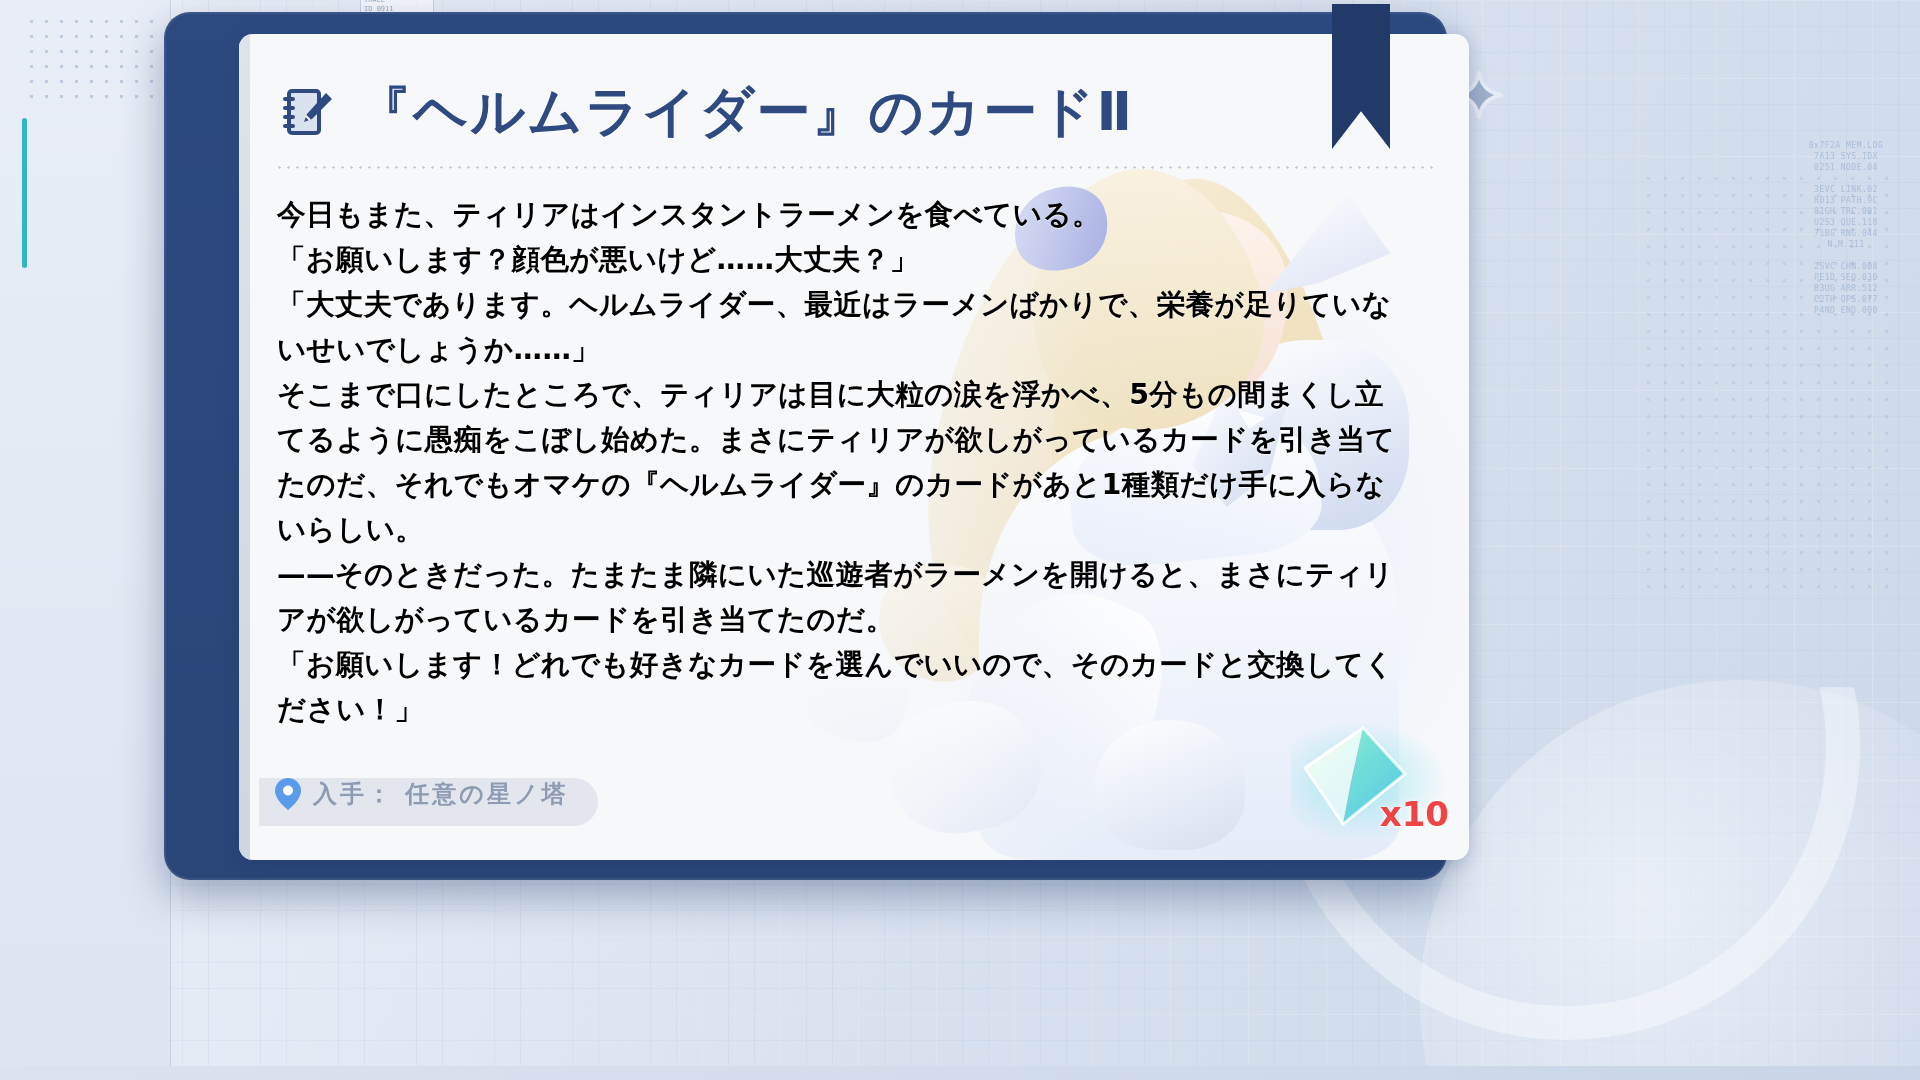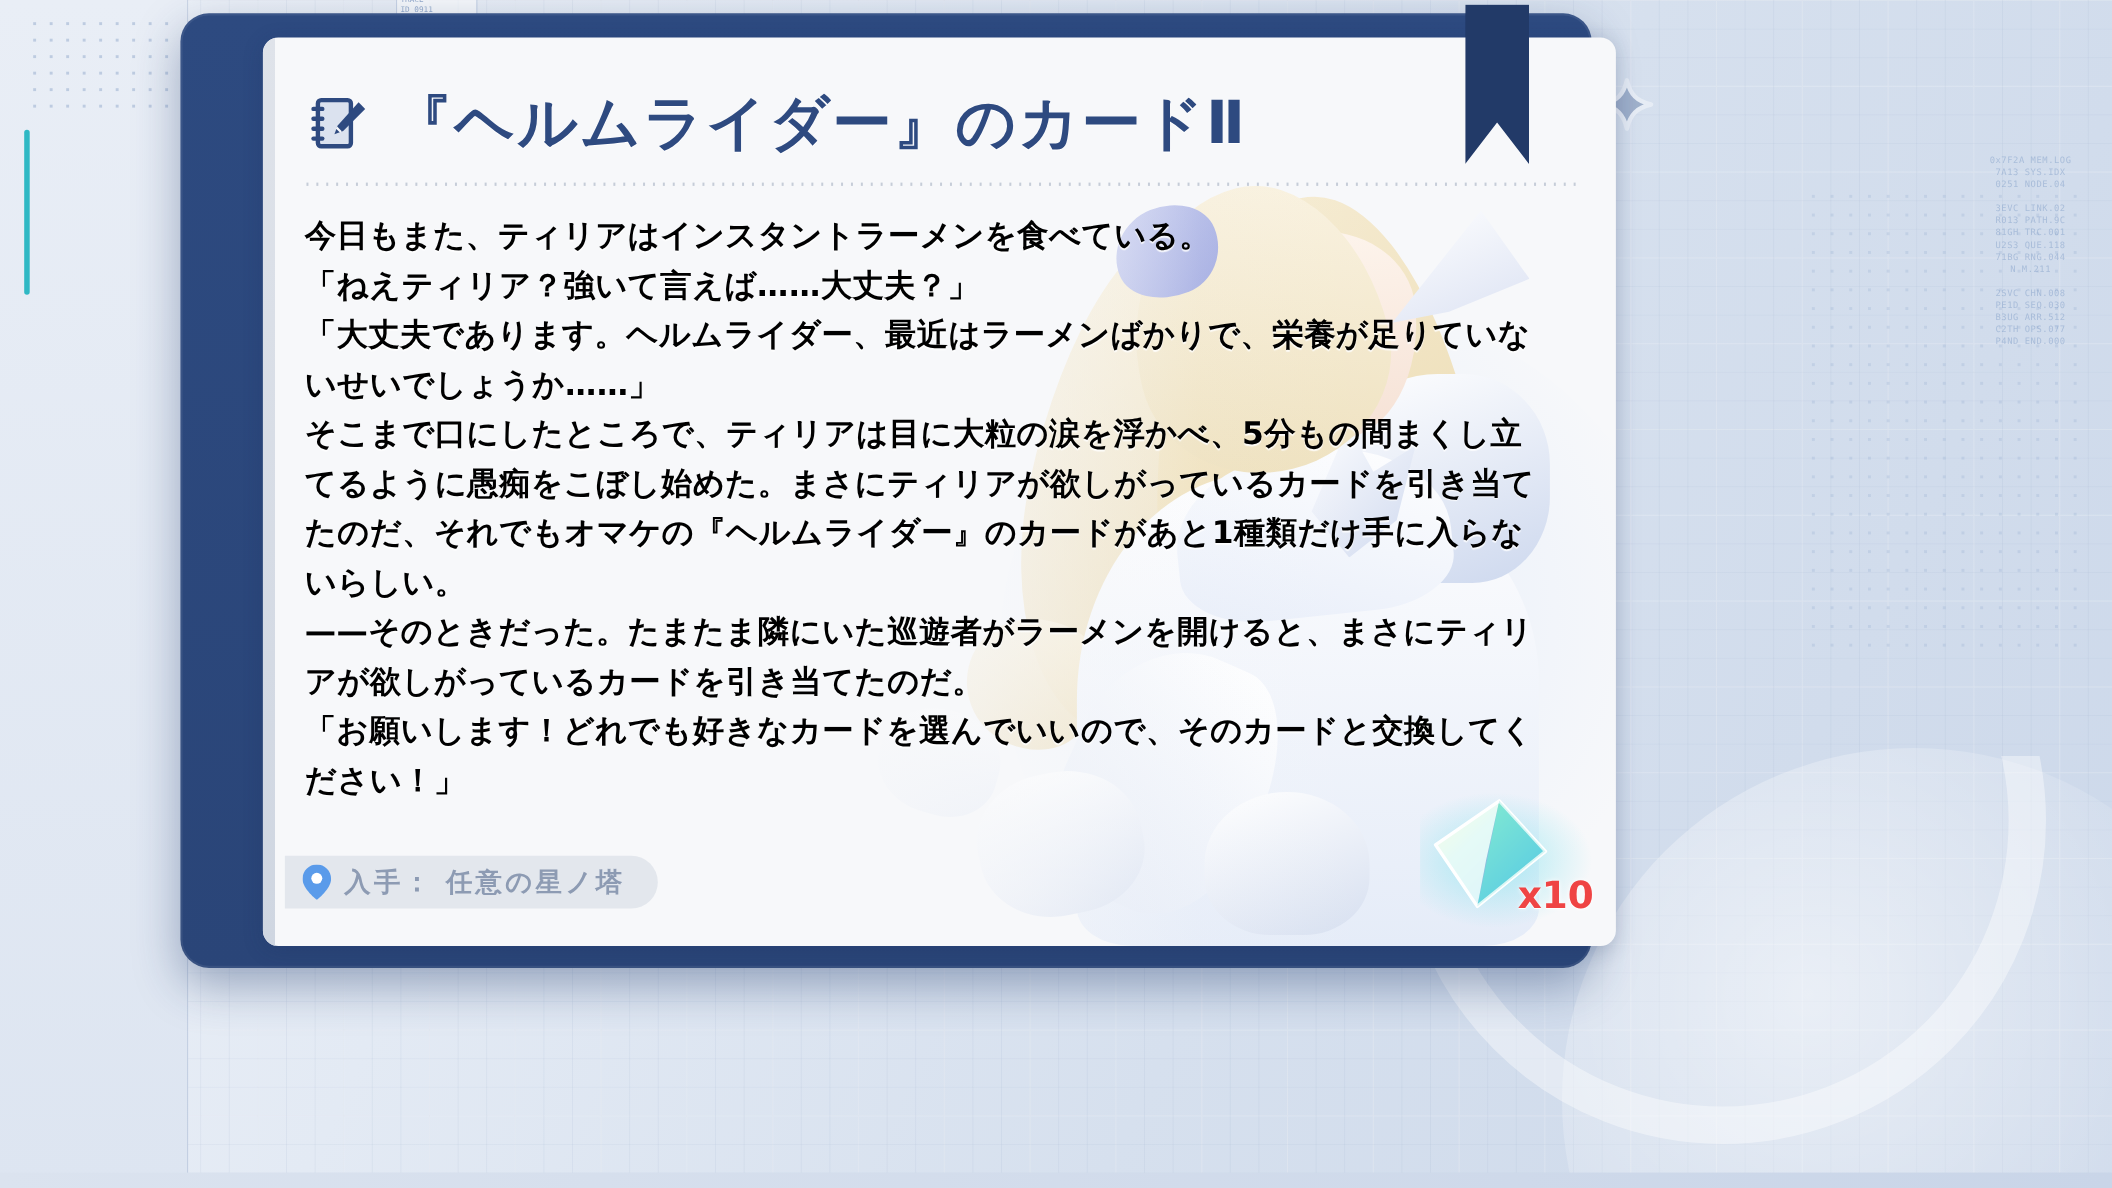--- a/index.html
+++ b/index.html
@@ -267,21 +267,21 @@
     font-size:28.5px;line-height:45px;font-weight:700;
     color:#000000;letter-spacing:.4px;
     text-shadow:0 1px 1px rgba(255,255,255,.85);
   }
   #body-text p{margin:0;}
 
   
   #source-badge{
     position:absolute;left:20px;bottom:34px;
     height:48px;padding:0 30px 0 16px;
-    display:flex;align-items:center;gap:12px;
+    display:flex;align-items:flex-start;gap:12px;
     background:rgba(225,229,236,.92);
     border-radius:0 24px 24px 0;
   }
   #pin-icon{width:26px;height:32px;flex:0 0 auto;}
   #source-label{
     font-size:24px;font-weight:700;color:#8d9bb3;letter-spacing:3px;
   }
 
   
   #reward{
@@ -397,21 +397,21 @@
           <path d="M30 33 L34 37" stroke="#f7f8fa" stroke-width="2"></path>
         </svg>
       </div>
       <div id="title-text">『ヘルムライダー』のカードⅡ</div>
     </div>
 
     <div id="divider"></div>
 
     <div id="body-text">
       <p>今日もまた、ティリアはインスタントラーメンを食べている。</p>
-      <p>「ねえティリア？強いて言えば……大丈夫？」</p>
+      <p>「お願いします？顔色が悪いけど……大丈夫？」</p>
       <p>「大丈夫であります。ヘルムライダー、最近はラーメンばかりで、栄養が足りていないせいでしょうか……」</p>
       <p>そこまで口にしたところで、ティリアは目に大粒の涙を浮かべ、5分もの間まくし立てるように愚痴をこぼし始めた。まさにティリアが欲しがっているカードを引き当てたのだ、それでもオマケの『ヘルムライダー』のカードがあと1種類だけ手に入らないらしい。</p>
       <p>——そのときだった。たまたま隣にいた巡遊者がラーメンを開けると、まさにティリアが欲しがっているカードを引き当てたのだ。</p>
       <p>「お願いします！どれでも好きなカードを選んでいいので、そのカードと交換してください！」</p>
     </div>
 
     <div id="source-badge">
       <svg id="pin-icon" viewBox="0 0 26 32">
         <path d="M13 0 C5.8 0 0 5.8 0 13 C0 22 13 32 13 32 C13 32 26 22 26 13 C26 5.8 20.2 0 13 0 Z" fill="#5a9bea"></path>
         <circle cx="13" cy="12.5" r="5" fill="#ffffff"></circle>

